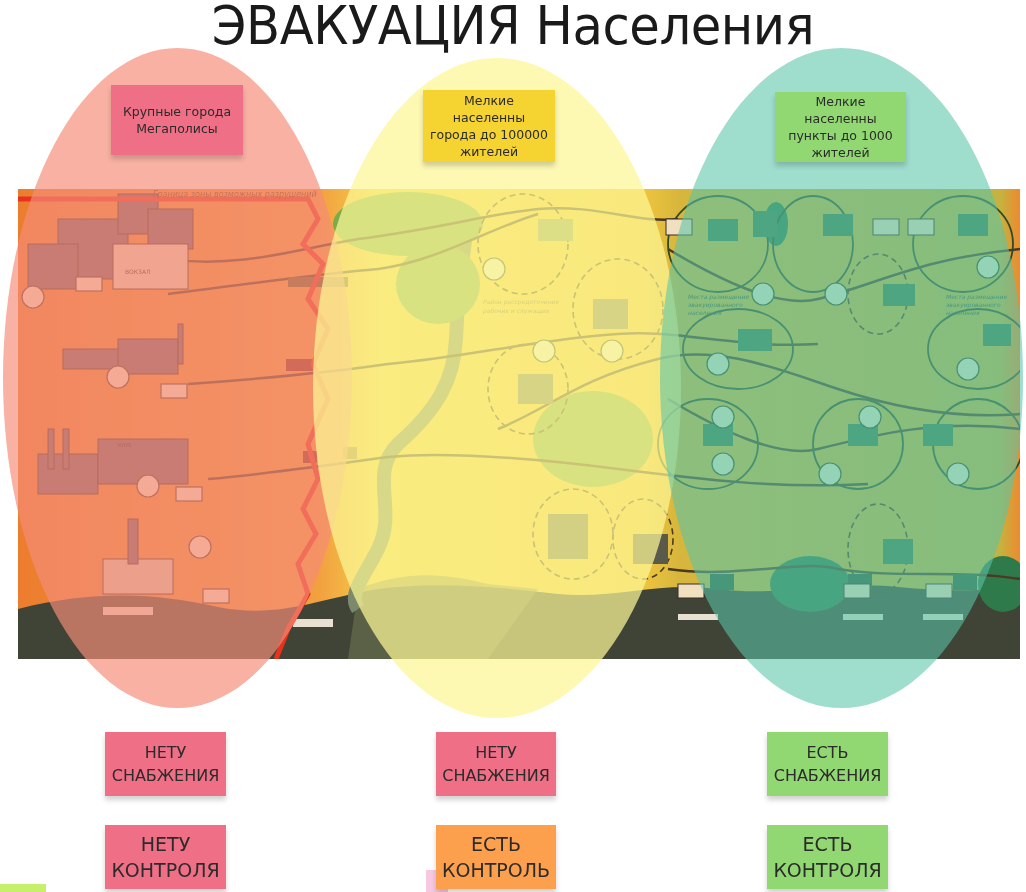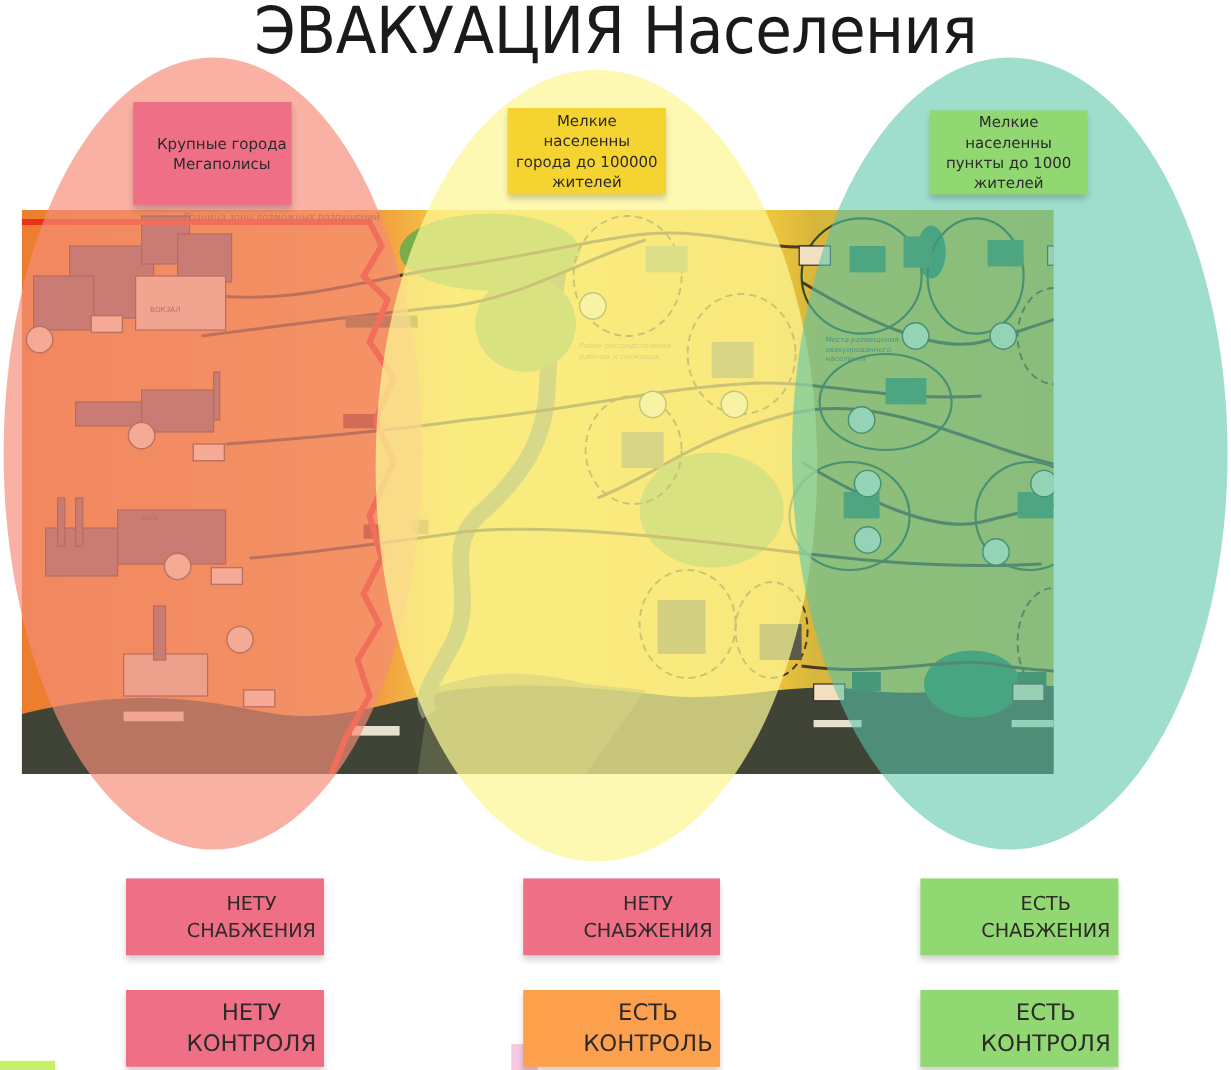--- a/index.html
+++ b/index.html
@@ -8,37 +8,37 @@
     background:#ffffff;
     font-family:"DejaVu Sans", "Liberation Sans", sans-serif;
   }
   .title {
     position:absolute; left:0; top:-6px; width:1026px; text-align:center;
     font-size:54px; color:#1a1a1a; font-weight:normal; letter-spacing:-0.5px;
     font-family:"DejaVu Sans", sans-serif;
     transform:scaleX(0.92);
   }
   .map {
-    position:absolute; left:18px; top:175px; width:860px; height:470px;
+    position:absolute; left:18px; top:189px; width:1002px; height:470px;
     overflow:hidden; z-index:1;
   }
   .map svg { display:block; }
   .ellipse {
     position:absolute; border-radius:50%; z-index:2; pointer-events:none;
   }
   .ell-red    { left:3px;   top:48px; width:349px; height:660px; background:rgba(244,140,120,0.68); }
   .ell-yellow { left:313px; top:58px; width:368px; height:660px; background:rgba(252,246,150,0.72); }
   .ell-teal   { left:660px; top:48px; width:363px; height:660px; background:rgba(90,196,168,0.58); }
 
   .sticky {
     position:absolute; z-index:4; display:flex; align-items:center; justify-content:center;
     text-align:center; color:#2b2b2b; box-shadow:0 4px 5px rgba(0,0,0,0.18);
   }
   .sticky-top { font-size:12.5px; line-height:17px; padding:4px; box-sizing:border-box; }
-  .sticky-bottom { font-size:16px; line-height:23px; text-transform:uppercase;padding-left:44px; }
+  .sticky-bottom { font-size:16px; line-height:23px; text-transform:uppercase; }
   .c-pink   { background:#ef6f86; }
   .c-yellow { background:#f5d330; }
   .c-green  { background:#92d872; }
   .c-orange { background:#fda04e; }
 
   .tiny-pink {
     position:absolute; left:426px; top:870px; width:22px; height:22px; background:#f7c8e2; z-index:3;
     font-size:5px; color:#888; padding:2px; box-sizing:border-box;
   }
   .tiny-green {
@@ -214,21 +214,21 @@
     <text class="label-map" x="928" y="126" font-size="6" fill="#2f5a4a">населения</text>
     <text x="107" y="85" font-size="6" fill="#3a2a2a">ВОКЗАЛ</text>
     <text x="100" y="258" font-size="5" fill="#3a2a2a">КЛУБ</text>
   </svg>
 </div>
 
 <div class="ellipse ell-red"></div>
 <div class="ellipse ell-yellow"></div>
 <div class="ellipse ell-teal"></div>
 
-<div class="sticky sticky-top c-pink" style="left:111px;top:85px;width:132px;height:86px;justify-content:flex-end;">
+<div class="sticky sticky-top c-pink" style="left:111px;top:85px;width:132px;height:70px;">
   <div>
     <div>Крупные города</div>
     <div>Мегаполисы</div>
   </div>
 </div>
 <div class="sticky sticky-top c-yellow" style="left:423px;top:90px;width:132px;height:72px;">
   <div>
     <div>Мелкие населенны</div>
     <div>города до 100000</div>
     <div>жителей</div>

